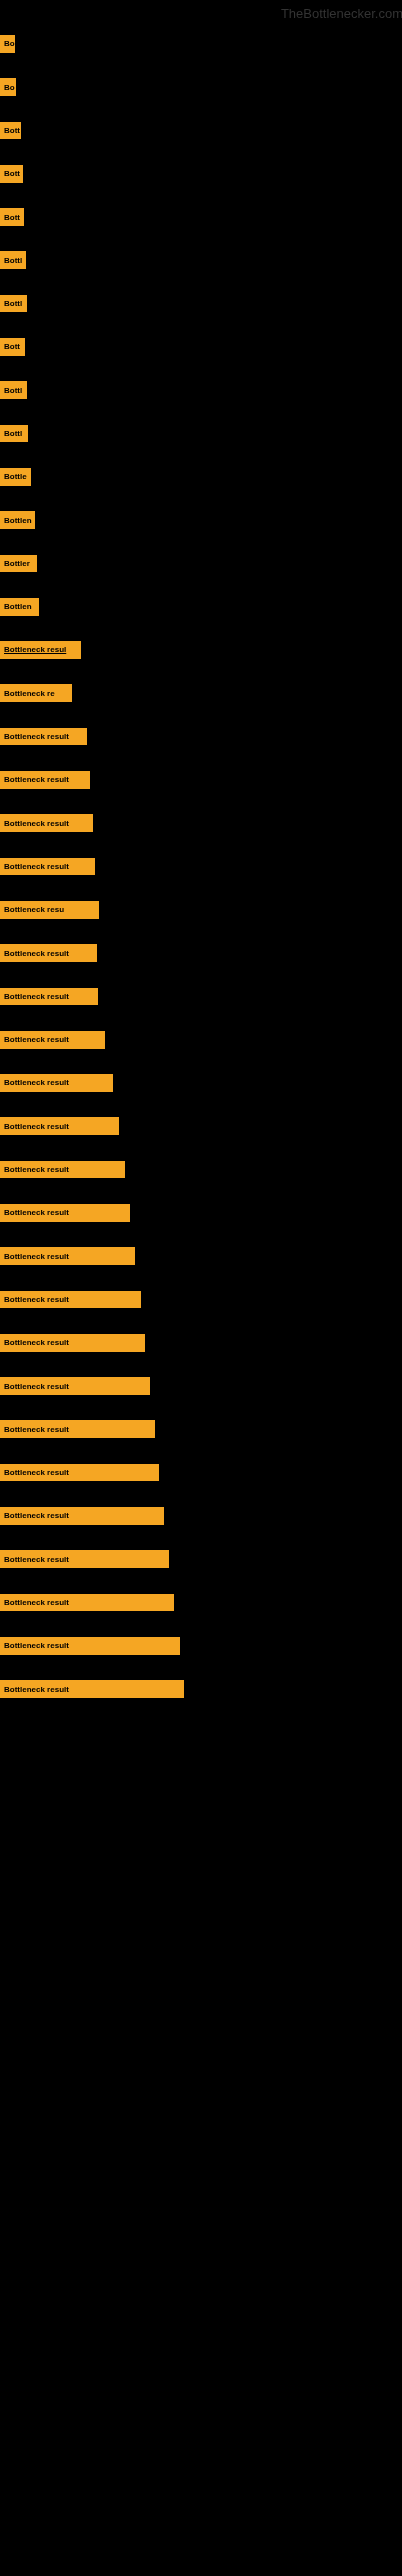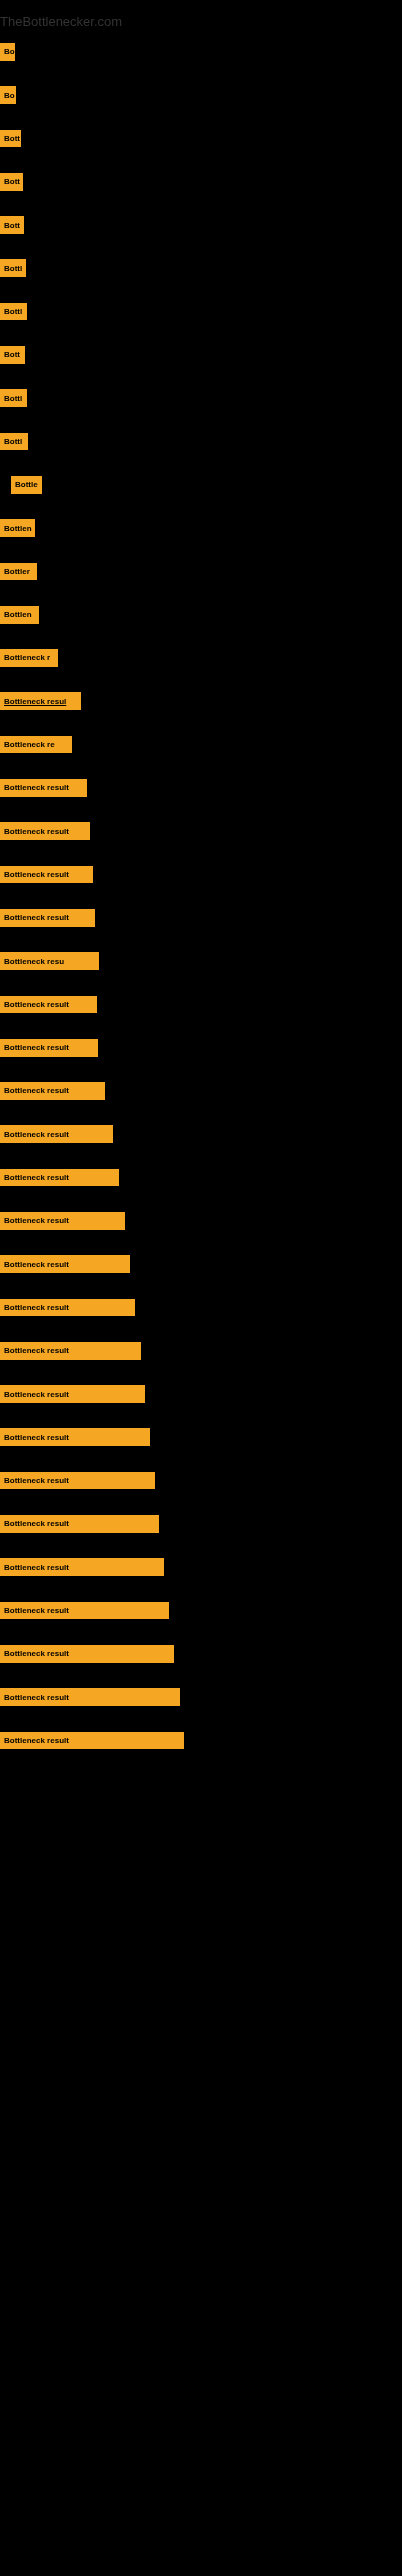--- a/index.html
+++ b/index.html
@@ -10,24 +10,23 @@
     body {
       background-color: #000000;
       width: 403px;
       min-height: 2576px;
       font-family: Arial, sans-serif;
       position: relative;
     }
     .site-title {
       color: #333333;
       font-size: 13px;
-      text-align: left;
+      text-align: right;
       padding: 6.4px 0 3.2px 0;
       background: #000;
-      margin-top: 8px;
     }
     .items-container {
       display: flex;
       flex-direction: column;
       padding: 8px 0;
       gap: 16px;
     }
     .bar-item {
       display: flex;
       align-items: center;
@@ -77,33 +76,30 @@
     <div class="bar-item">
       <div class="bar-label" style="width: 25px;">Bott</div>
     </div>
     <div class="bar-item">
       <div class="bar-label" style="width: 27px;">Bottl</div>
     </div>
     <div class="bar-item">
       <div class="bar-label" style="width: 28px;">Bottl</div>
     </div>
     <div class="bar-item">
-      <div class="bar-label" style="width: 31px; margin-left: 11px;">Bottle</div>
+      <div class="bar-label" style="width: 31px;">Bottle</div>
     </div>
     <div class="bar-item">
       <div class="bar-label" style="width: 35px;">Bottlen</div>
     </div>
     <div class="bar-item">
       <div class="bar-label" style="width: 37px;">Bottler</div>
     </div>
     <div class="bar-item">
       <div class="bar-label" style="width: 39px;">Bottlen</div>
-    </div>
-    <div class="bar-item">
-      <div class="bar-label" style="width: 58px;">Bottleneck r</div>
     </div>
     <div class="bar-item">
       <div class="bar-label" style="width: 81px; text-decoration: underline;">Bottleneck resul</div>
     </div>
     <div class="bar-item">
       <div class="bar-label" style="width: 72px;">Bottleneck re</div>
     </div>
     <div class="bar-item">
       <div class="bar-label" style="width: 87px;">Bottleneck result</div>
     </div>

